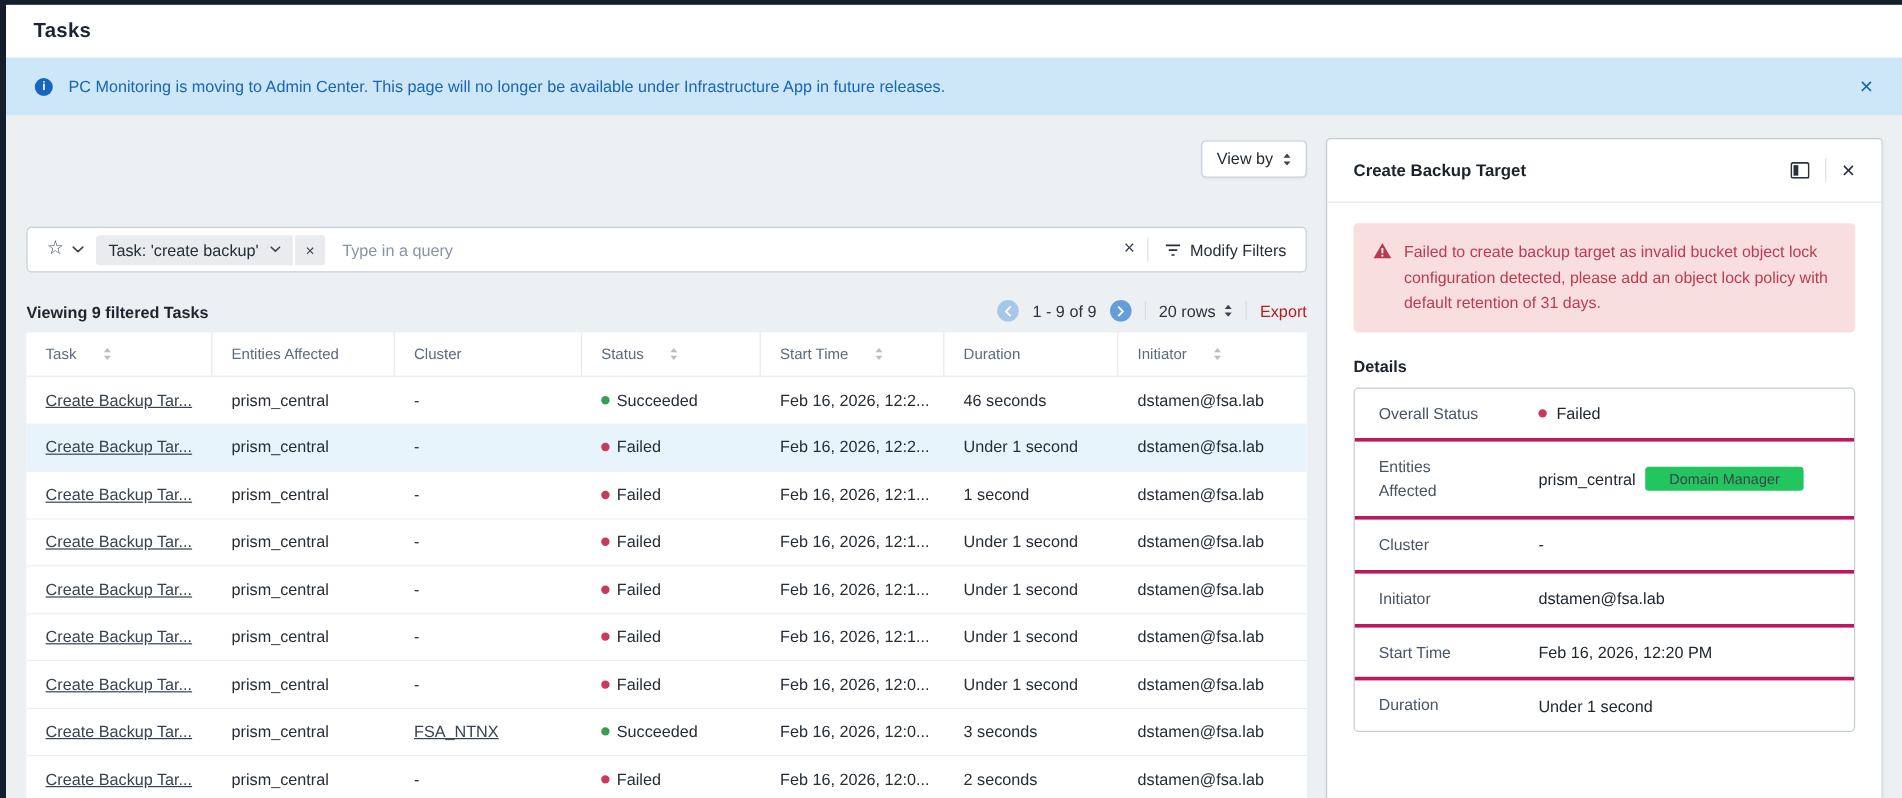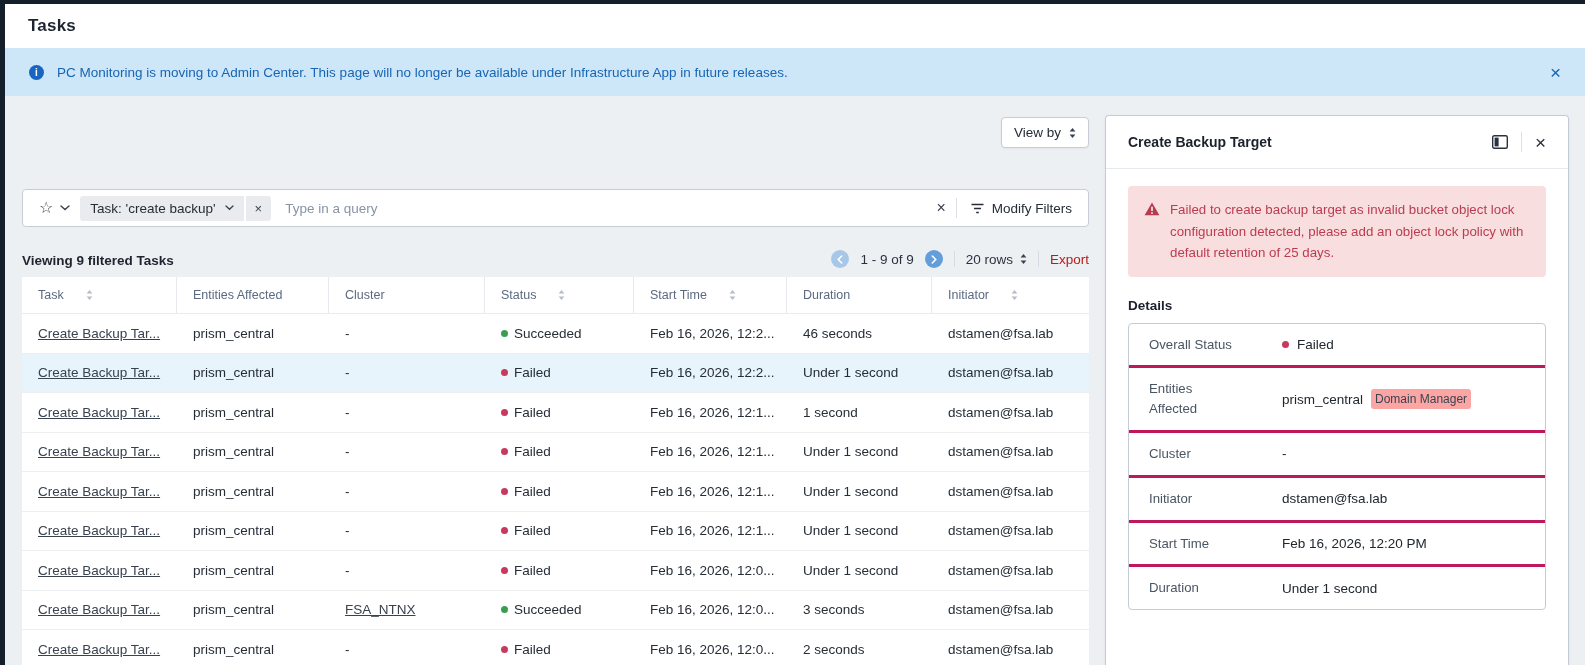--- a/index.html
+++ b/index.html
@@ -97,21 +97,21 @@
   .alert-icon { flex:none; margin-top:3px; }
   .alert-text { color:var(--alert-text,#bb3c50); font-size:13.3px; line-height:1.62; }
 
   .details-title { margin:21px 22px 10px; font-size:13.5px; font-weight:700; color:#1b222c; }
   .details-box { margin:0 22px; border:1px solid #c3ccd6; border-radius:4px; background:#fff; }
   .detail-row { display:flex; align-items:center; padding:11px 16px 11px 20px;
     border-bottom:3px solid #be185d; min-height:40px; }
   .detail-row:last-child { border-bottom:none; }
   .detail-label { width:133px; padding-right:40px; flex:none; color:#4a5563; font-size:13.2px; line-height:1.5; }
   .detail-value { color:#20272f; font-size:13.5px; display:flex; align-items:center; gap:8px; flex-wrap:wrap; }
-  .badge { background:#fca5a5; border-radius:3px; padding:3px 4px; font-size:12px; color:#3a4350; white-space:nowrap; }
+  .badge { background:#22c55e; border-radius:3px; padding:3px 20px; font-size:12px; color:#3a4350; white-space:nowrap; }
 </style>
 </head>
 <body>
 
 <div class="chrome-top"></div>
 <div class="chrome-left"></div>
 
 <header class="page-header">
   <span class="page-title">Tasks</span>
 </header>
@@ -375,21 +375,21 @@
       <span class="panel-close">×</span>
     </span>
   </div>
 
   <div class="alert">
     <svg class="alert-icon" width="16" height="14" viewBox="0 0 16 14">
         <path d="M8 0.6 L15.4 13.3 H0.6 Z" fill="#b93a4e"></path>
         <rect x="7.25" y="4.7" width="1.5" height="4.3" fill="#fff"></rect>
         <rect x="7.25" y="10.2" width="1.5" height="1.6" fill="#fff"></rect>
       </svg>
-    <span class="alert-text">Failed to create backup target as invalid bucket object lock configuration detected, please add an object lock policy with default retention of 25 days.</span>
+    <span class="alert-text">Failed to create backup target as invalid bucket object lock configuration detected, please add an object lock policy with default retention of 31 days.</span>
   </div>
 
   <div class="details-title">Details</div>
   <div class="details-box" id="details-box">
       <div class="detail-row">
     <span class="detail-label">Overall Status</span>
     <span class="detail-value">
       <span class="dot failed" style="display: inline-block;"></span>
       <span>Failed</span>
 

